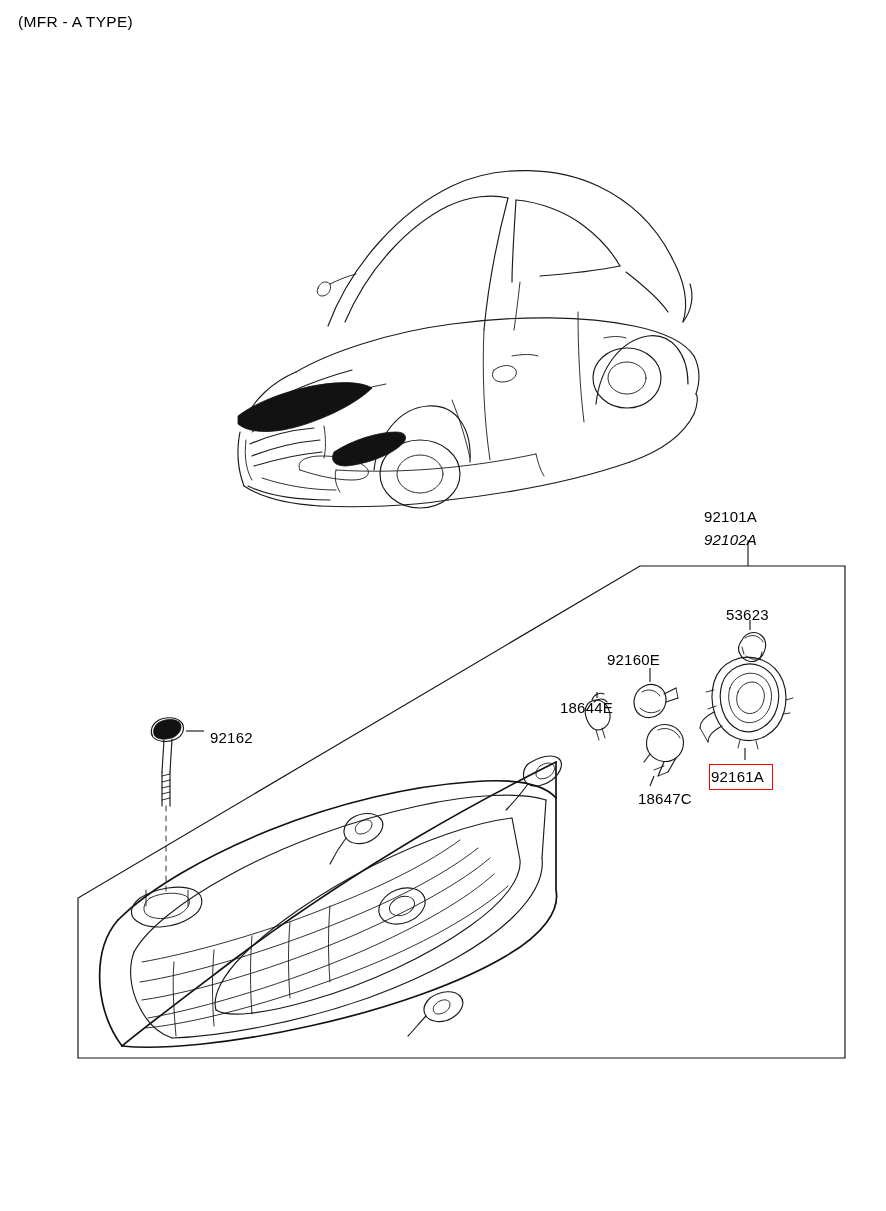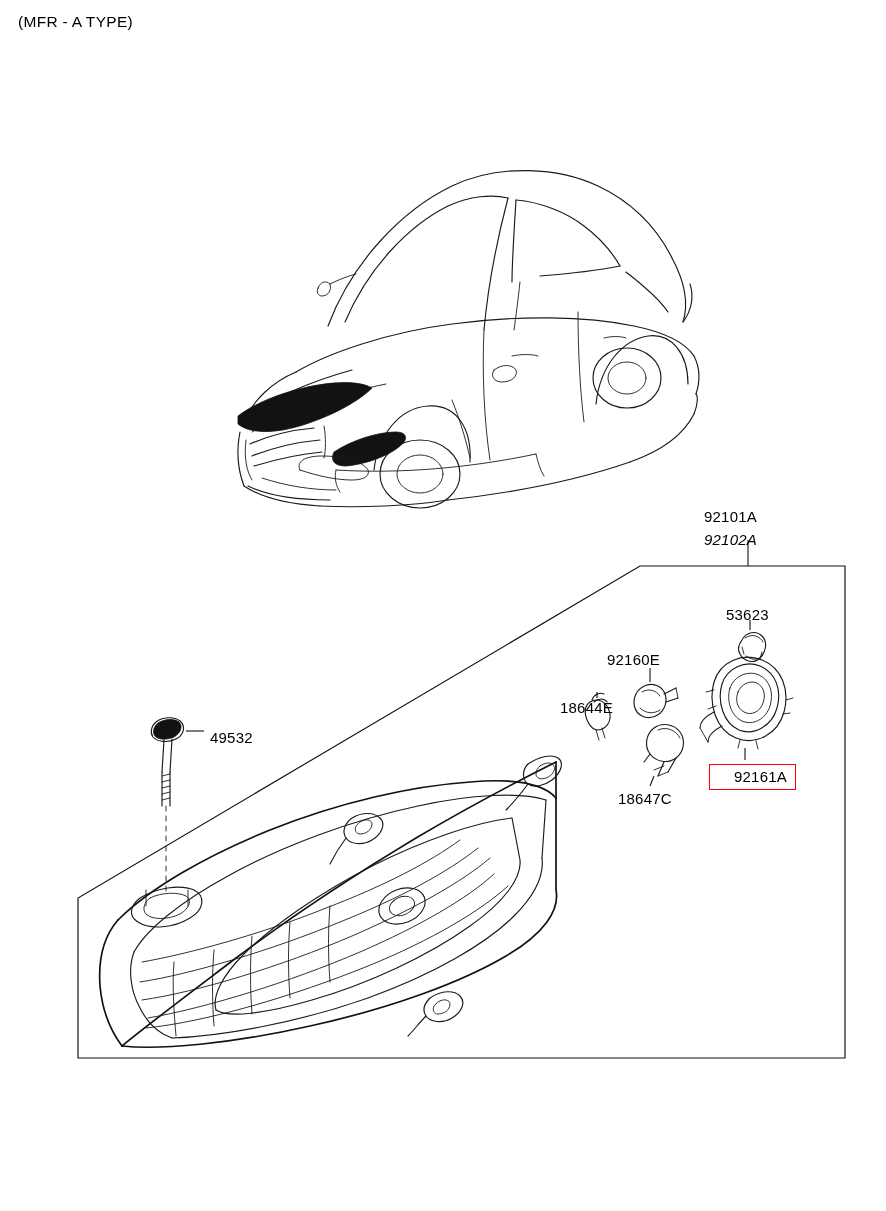--- a/index.html
+++ b/index.html
@@ -38,21 +38,21 @@
     white-space: nowrap;
     letter-spacing: 0.2px;
   }
   .label-highlight {
     position: absolute;
     font-size: 15px;
     color: #000;
     white-space: nowrap;
     letter-spacing: 0.2px;
     border: 1.6px solid #ff0000;
-    padding: 3px 8px 4px 24px;
+    padding: 3px 8px 4px 1px;
     background: #ffffff;
   }
   svg.art {
     position: absolute;
     left: 0;
     top: 0;
     width: 886px;
     height: 1211px;
   }
   .ln { fill: none; stroke: #1a1a1a; stroke-width: 1.15; stroke-linejoin: round; stroke-linecap: round; }
@@ -280,17 +280,17 @@
       <path class="leader" d="M745 748 L 745 760"></path>
     </g>
 
   </svg>
 
   <div class="label" style="left:704px; top:508px;">92101A</div>
   <div class="label" style="left:704px; top:531px;font-style:italic;">92102A</div>
   <div class="label" style="left:726px; top:606px;">53623</div>
   <div class="label" style="left:607px; top:651px;">92160E</div>
   <div class="label" style="left:560px; top:684px;margin-top:15px;">18644E</div>
-  <div class="label" style="left:210px; top:729px;">49532</div>
-  <div class="label" style="left:618px; top:790px;">18647C</div>
+  <div class="label" style="left:210px; top:729px;">92162</div>
+  <div class="label" style="left:638px; top:790px;">18647C</div>
   <div class="label-highlight" style="left:709px; top:764px;">92161A</div>
 
 </div>
 
 </body></html>

